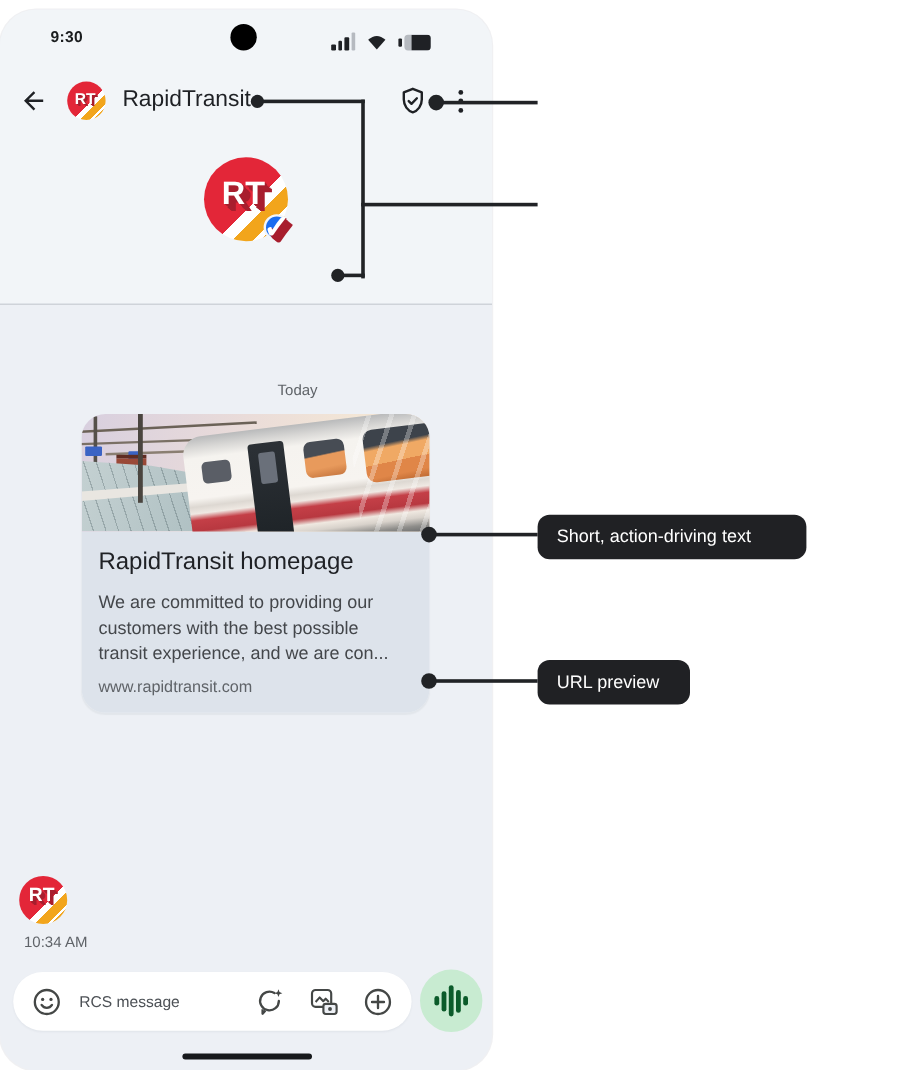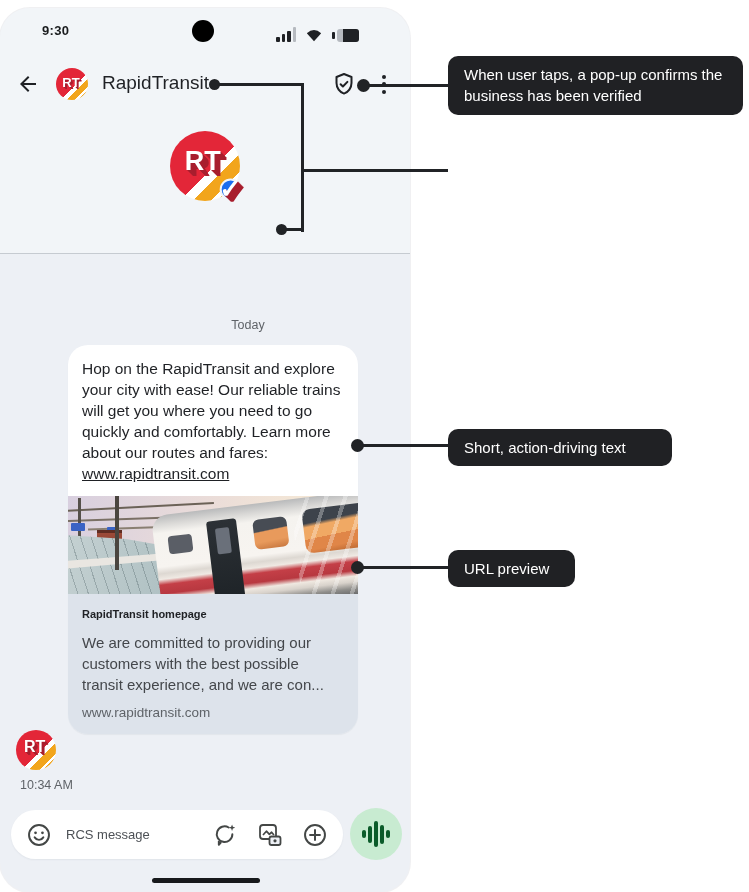--- a/index.html
+++ b/index.html
@@ -51,21 +51,21 @@
     background:#1a6df0;border:2.5px solid #f2f5f8;display:flex;align-items:center;justify-content:center;
     color:#fff;font-size:11px;font-weight:bold;}
   .brand-tagline{position:absolute;left:0;top:214px;width:410px;text-align:center;font-size:14.5px;color:#3c4043;}
 
   
   .date-label{position:absolute;left:0;top:310px;width:410px;text-align:center;font-size:12.5px;color:#5f6368;margin-left:43px;}
   .bubble{position:absolute;left:68px;top:337px;width:290px;border-radius:20px;overflow:hidden;box-shadow:0 1px 1px rgba(40,50,60,.05);}
   .bubble-text{background:#ffffff;padding:13px 17px 12px 14px;font-size:15.5px;line-height:21px;color:#1f2125;}
   .bubble-text a{color:#1f2125;text-decoration:underline;}
   .preview-body{background:#dde3eb;padding:14px 16px 14px 14px;}
-  .preview-title{font-size:11px;font-weight:bold;color:#1f2125;margin:0 0 9px 0;}
+  .preview-title{font-size:20px;font-weight:normal;color:#1f2125;margin:0 0 9px 0;}
   .preview-desc{font-size:15px;line-height:21px;color:#44474b;margin:12px 0 10px 0;}
   .preview-url{font-size:13.5px;color:#5f6368;}
 
   
   .photo{position:relative;width:290px;height:98px;overflow:hidden;
     background:linear-gradient(100deg,#d8cfdf 0%,#eadcd9 45%,#f3e6d6 75%,#eed9c4 100%);}
   .photo i{position:absolute;display:block;}
   .tr-g1{left:-4px;top:10px;width:150px;height:2px;background:#6b6257;transform:rotate(-3deg);}
   .tr-g2{left:-4px;top:22px;width:128px;height:2px;background:#7a7065;transform:rotate(-2deg);}
   .tr-g3{left:20px;top:31px;width:90px;height:2px;background:#8a7f72;transform:rotate(-2deg);}
@@ -174,21 +174,20 @@
       </div>
 
     <div class="rt-logo rt-lg brand-hero">
       <span>RT</span>
       <span class="verify-badge">✓</span>
     </div>
 
     <div class="date-label">Today</div>
 
     <div class="bubble">
-      <div class="bubble-text"><span>Hop on the RapidTransit and explore your city with ease! Our reliable trains will get you where you need to go quickly and comfortably. Learn more about our routes and fares:</span> <a>www.rapidtransit.com</a></div>
 
       <div class="photo">
         <i class="tr-g1"></i>
         <i class="tr-g2"></i>
         <i class="tr-g3"></i>
         <i class="tr-m1"></i>
         <i class="tr-s1"></i>
         <i class="tr-s2"></i>
         <i class="tr-bld"></i>
         <i class="tr-plat"></i>
@@ -260,17 +259,16 @@
   <div class="conn" style="left:366px;top:83.5px;width:82px;height:3px;"></div>
   <div class="conn" style="left:355px;top:443.5px;width:93px;height:3px;"></div>
   <div class="conn" style="left:355px;top:565.5px;width:93px;height:3px;"></div>
 
   <div class="dot" style="left:208.5px;top:78.5px;width:11px;height:11px;"></div>
   <div class="dot" style="left:356.5px;top:78.5px;width:13px;height:13px;"></div>
   <div class="dot" style="left:275.5px;top:223.5px;width:11px;height:11px;"></div>
   <div class="dot" style="left:350.5px;top:438.5px;width:13px;height:13px;"></div>
   <div class="dot" style="left:350.5px;top:560.5px;width:13px;height:13px;"></div>
 
-  <div class="ann ann-1">When user taps, a pop-up confirms the business has been verified</div>
   <div class="ann ann-3">Short, action-driving text</div>
   <div class="ann ann-4">URL preview</div>
 
 </div>
 
 </body></html>

